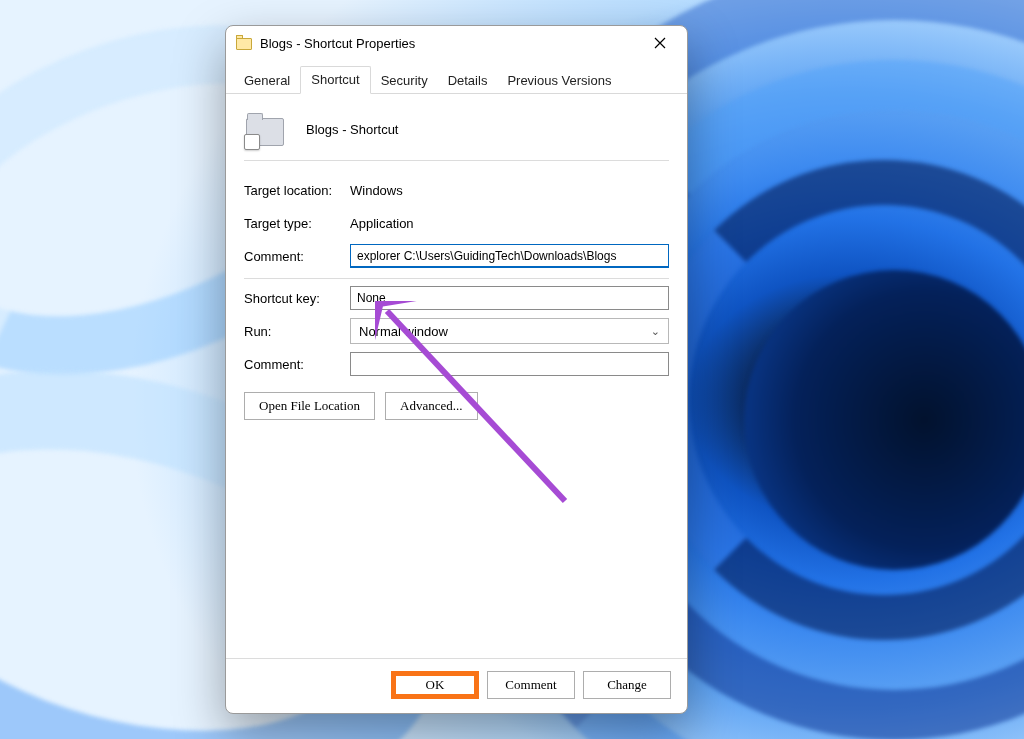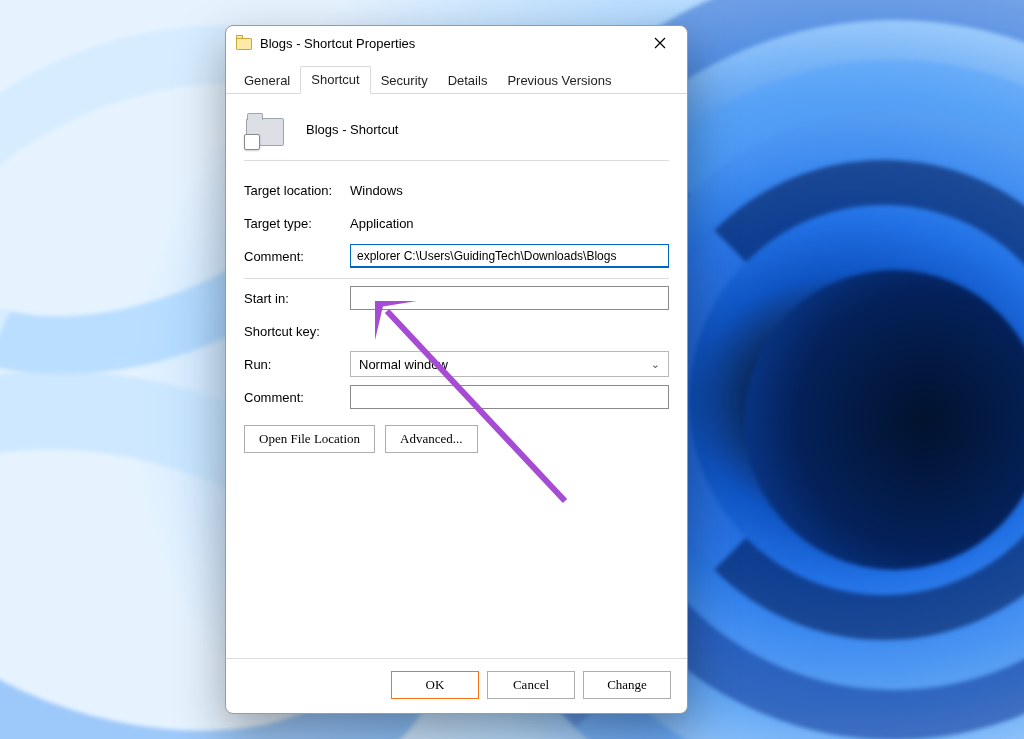--- a/index.html
+++ b/index.html
@@ -53,21 +53,21 @@
   .sep { border-top:1px solid #dcdcdc; margin: 8px 0 4px; }
   .txt { flex:1; height:24px; border:1px solid #8a8a8a; padding: 2px 6px; font-family:inherit; font-size:12px; background:#fff; }
   .txt.focused { border:1px solid #0067c0; box-shadow: inset 0 -1px 0 #0067c0; }
   .sel { flex:1; height:26px; border:1px solid #b8b8b8; background:#fff; display:flex; align-items:center; justify-content:space-between; padding:0 8px; }
   .sel .chev { font-size:11px; color:#555;}
   .action-row { display:flex; gap: 10px; margin: 14px 0 0 0; }
   .winbtn { height:28px; padding: 0 14px; background:#fff; border:1px solid #adadad; font-size:13px; font-family:Liberation Serif, serif; min-width: 90px;}
   .spacergrow { flex:1; }
   .footer { border-top:1px solid #dcdcdc; padding: 12px 16px 14px; display:flex; justify-content:flex-end; gap:8px;}
   .footer .winbtn { min-width: 88px; }
-  .footer .winbtn.primary { border:1px solid #f97316; }
+  .footer .winbtn.primary { border:5px solid #f97316; }
   
   .anno { position:absolute; left:149px; top:275px; pointer-events:none; }
 </style>
 </head>
 <body>
 
 <div class="desktop">
   <div class="petal p1"></div>
   <div class="petal p2"></div>
   <div class="petal p3"></div>
@@ -120,25 +120,22 @@
           <span class="val">Application</span>
         </div>
         <div class="row">
           <span class="lbl">Comment:</span>
           <input class="txt focused" value="explorer C:\Users\GuidingTech\Downloads\Blogs" style="">
         </div>
 
         <div class="sep"></div>
 
         <div class="row">
-          <span class="lbl">Start in:</span>
-          <input class="txt" value="" style="">
-        </div>
-        <div class="row">
           <span class="lbl">Shortcut key:</span>
+          <input class="txt" value="None" style="">
         </div>
         <div class="row">
           <span class="lbl">Run:</span>
           <div class="sel">
             <span>Normal window</span>
             <span class="chev">⌄</span>
           </div>
         </div>
         <div class="row">
           <span class="lbl">Comment:</span>
@@ -149,21 +146,21 @@
           <button class="winbtn">Open File Location</button>
           <button class="winbtn">Advanced...</button>
         </div>
       </div>
 
       <div class="spacergrow"></div>
     </div>
 
     <div class="footer">
       <button class="winbtn primary">OK</button>
-      <button class="winbtn">Cancel</button>
+      <button class="winbtn">Comment</button>
       <button class="winbtn">Change</button>
     </div>
 
     <svg class="anno" width="260" height="220">
       <defs>
         <marker id="ah" markerWidth="14" markerHeight="14" refX="3" refY="6" orient="auto">
           <path d="M0,0 L12,6 L0,12 L4,6 Z" fill="#a64bd4"></path>
         </marker>
       </defs>
       <line x1="190" y1="200" x2="12" y2="10" stroke="#a64bd4" stroke-width="6" marker-end="url(#ah)"></line>

